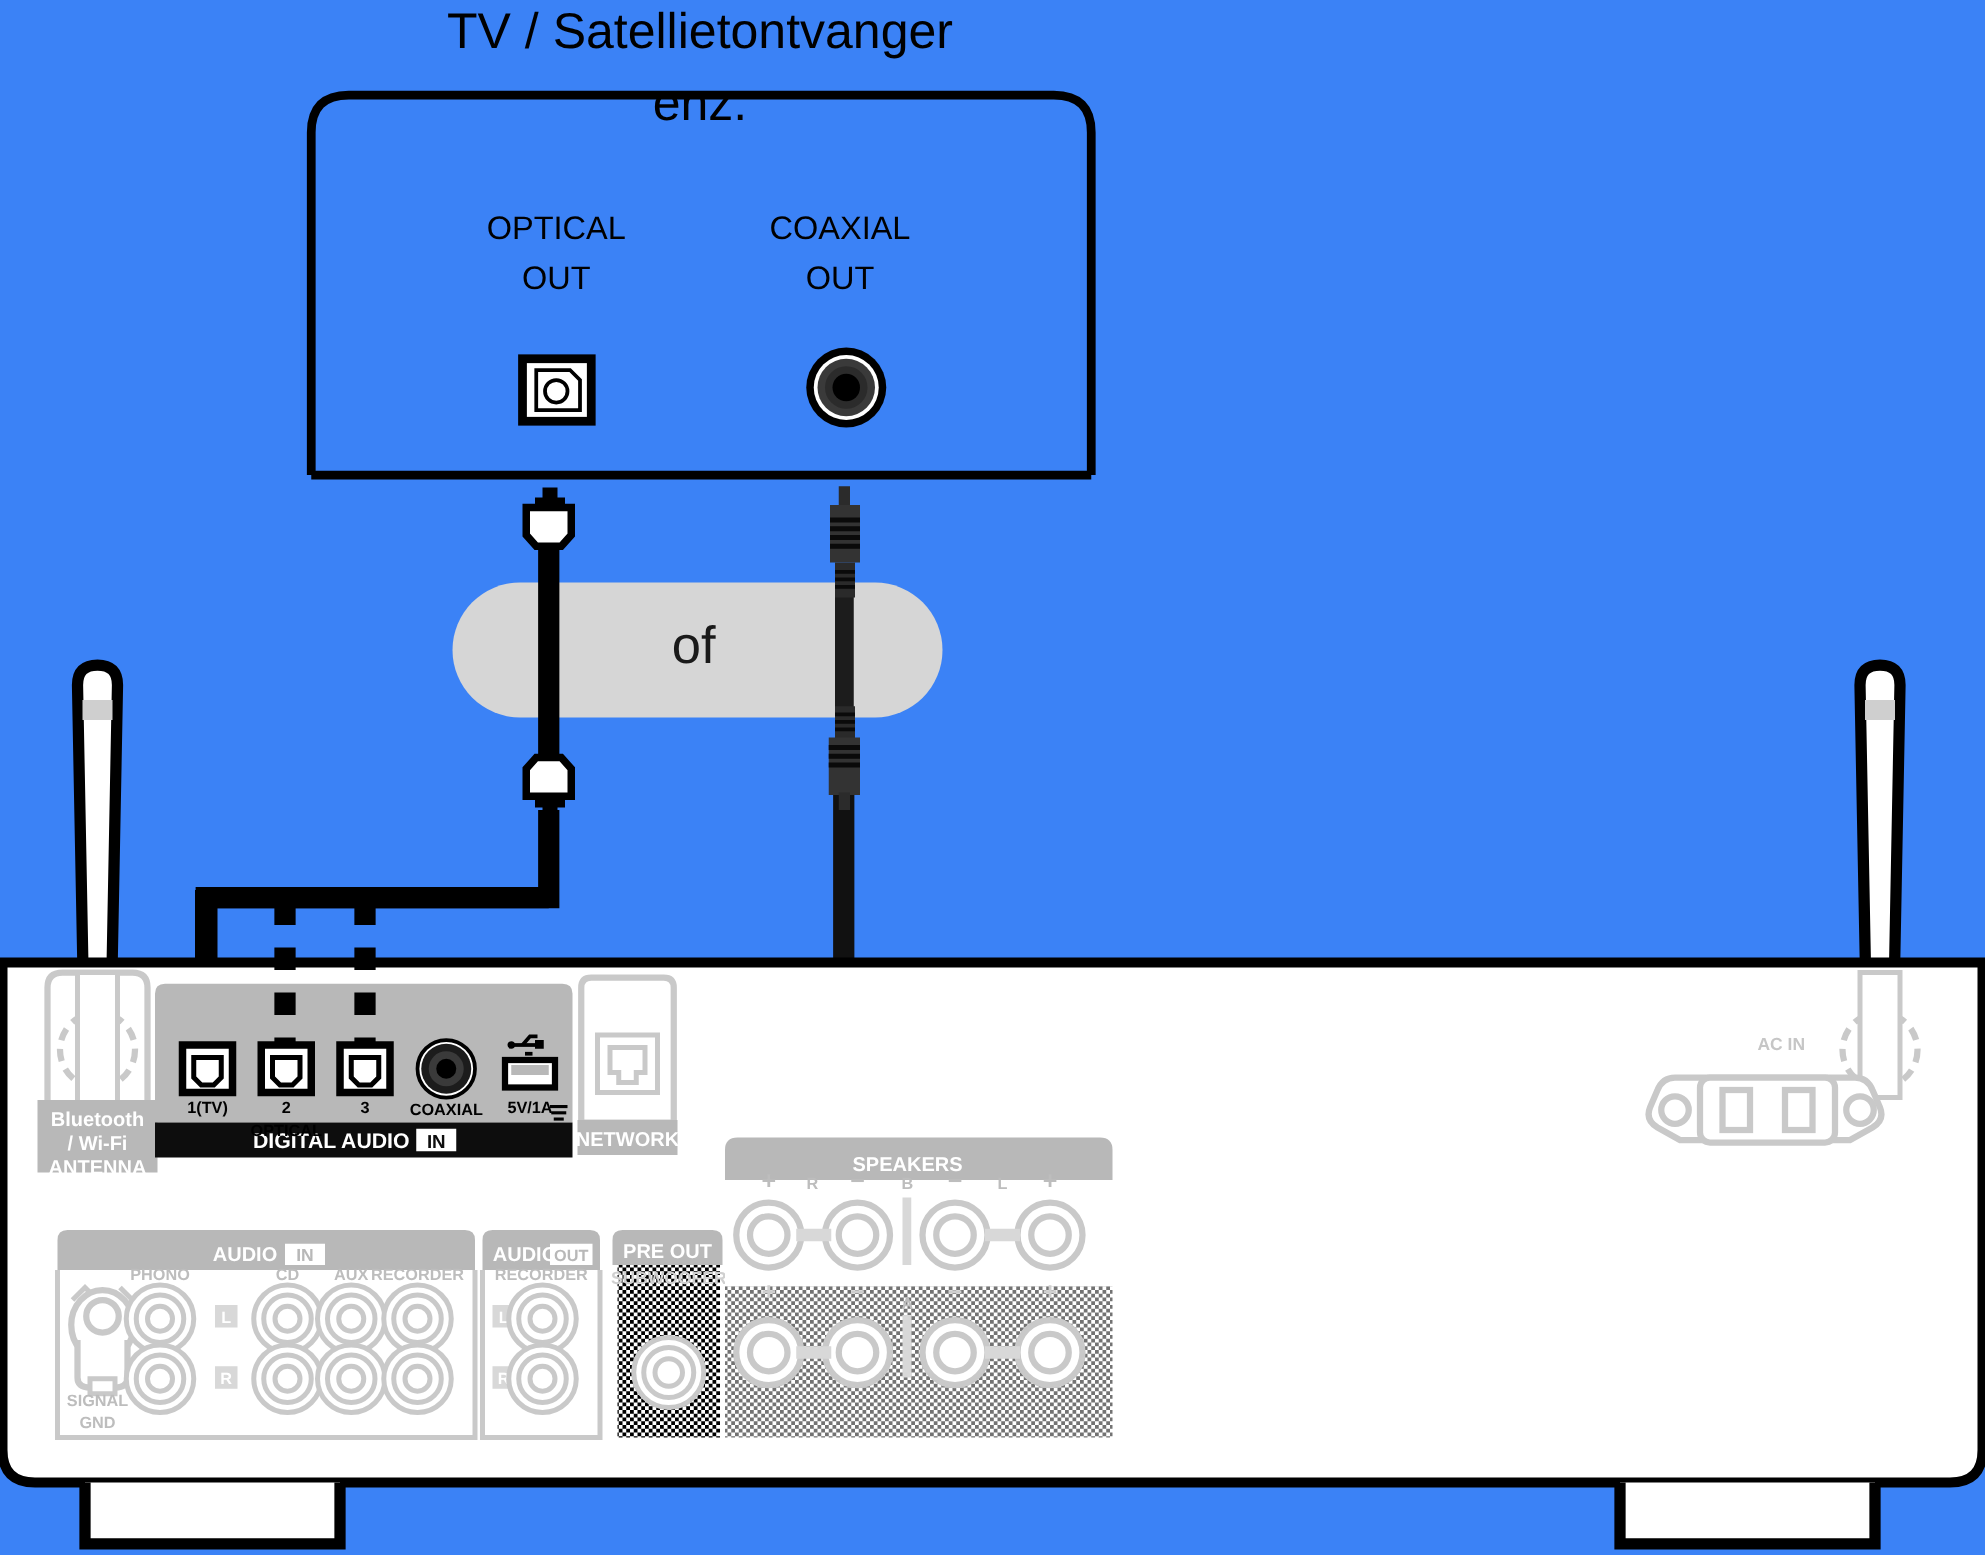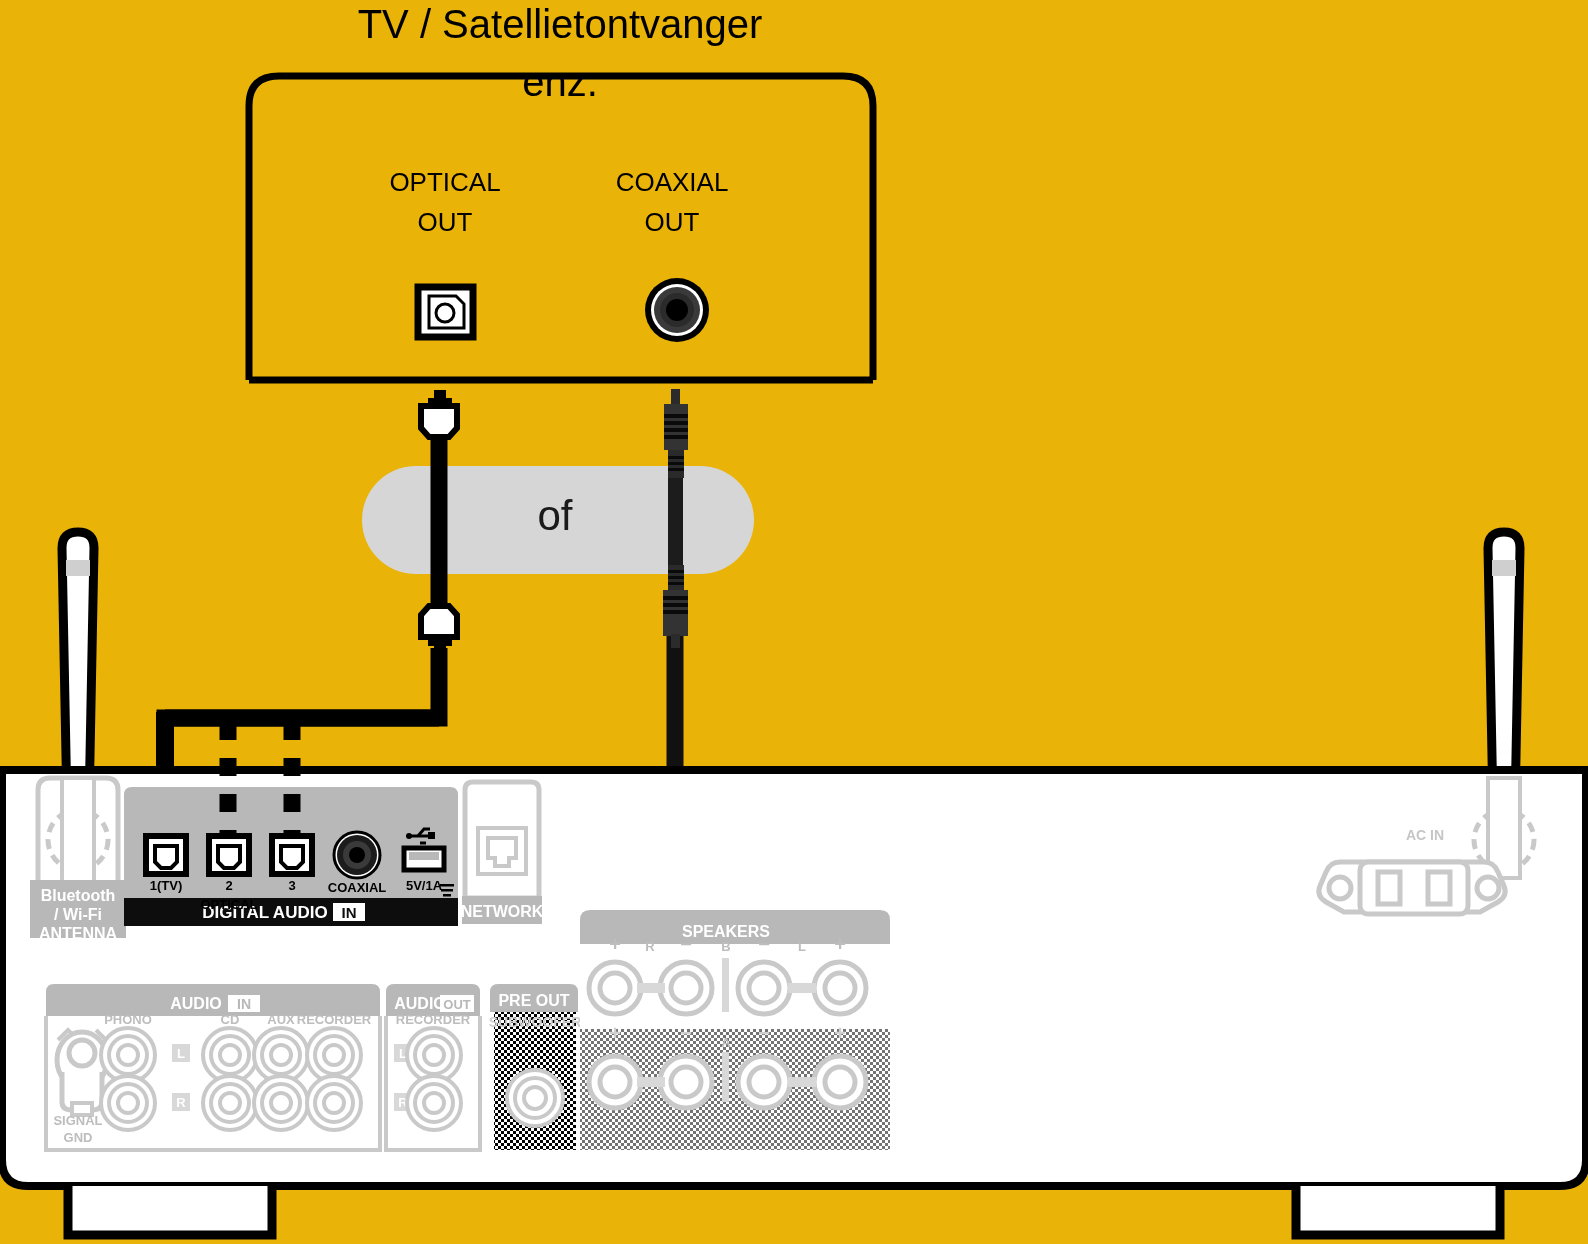--- a/index.html
+++ b/index.html
@@ -1,17 +1,17 @@
 <!DOCTYPE html>
 <html><head>
 <meta charset="utf-8">
 <style>
   html,body{margin:0;padding:0;background:#fff;}
   body{font-family:"Liberation Sans",sans-serif;}
-  #stage{position:relative;width:1588px;height:1244px;background:#eab308;overflow:hidden;}
+  #stage{position:relative;width:1588px;height:1244px;background:#3b82f6;overflow:hidden;}
   svg{display:block;}
   .hdr{font-family:"Liberation Sans",sans-serif;font-size:40px;fill:#000;text-anchor:middle;}
   .portlbl{font-family:"Liberation Sans",sans-serif;font-size:26px;fill:#000;text-anchor:middle;}
   .oflbl{font-family:"Liberation Sans",sans-serif;font-size:42px;fill:#1a1a1a;text-anchor:middle;}
   .tiny{font-family:"Liberation Sans",sans-serif;font-size:13px;font-weight:bold;fill:#000;text-anchor:middle;}
   .tinyw{font-family:"Liberation Sans",sans-serif;font-size:17px;font-weight:bold;fill:#fff;text-anchor:middle;}
   .gry{font-family:"Liberation Sans",sans-serif;font-size:14px;font-weight:bold;fill:#c6c6c6;text-anchor:middle;}
   .gryw{font-family:"Liberation Sans",sans-serif;font-size:16px;font-weight:bold;fill:#ffffff;text-anchor:middle;}
   .gryd{font-family:"Liberation Sans",sans-serif;font-size:13px;font-weight:bold;fill:#bdbdbd;text-anchor:middle;}
 </style>

